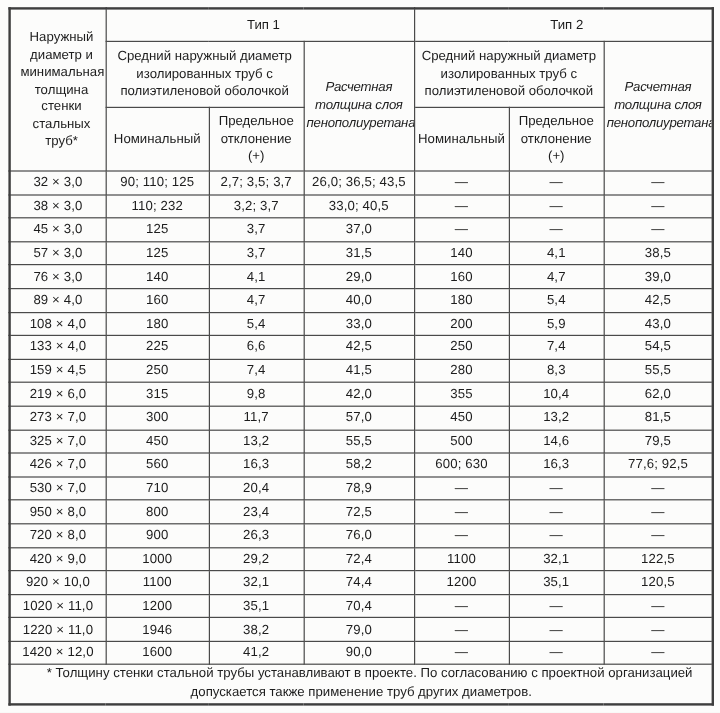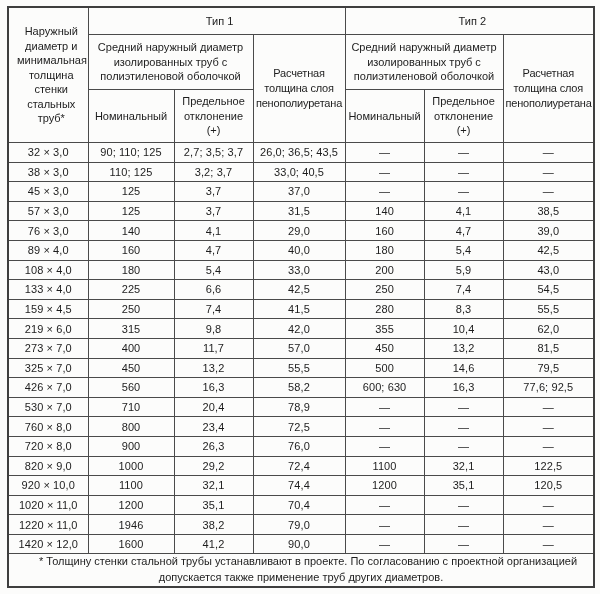--- a/index.html
+++ b/index.html
@@ -39,20 +39,21 @@
   tr.hrow-sub td { height: 52px; line-height: 1.35; }
   td.col1h {
     font-size: 11px;
     line-height: 1.32;
     padding: 0 4px;
   }
   td.calc-h {
     font-size: 10.6px;
     line-height: 1.4;
     letter-spacing: -0.2px;
+    font-style: italic;
   }
   td.group-h {
     font-size: 11px;
     padding: 0 8px;
   }
   
   tbody.rows td {
     height: 18.6px;
     font-size: 11px;
     letter-spacing: 0.1px;
@@ -106,21 +107,21 @@
           <td>32 × 3,0</td>
           <td>90; 110; 125</td>
           <td>2,7; 3,5; 3,7</td>
           <td>26,0; 36,5; 43,5</td>
           <td>—</td>
           <td>—</td>
           <td>—</td>
         </tr>
         <tr>
           <td>38 × 3,0</td>
-          <td>110; 125</td>
+          <td>110; 232</td>
           <td>3,2; 3,7</td>
           <td>33,0; 40,5</td>
           <td>—</td>
           <td>—</td>
           <td>—</td>
         </tr>
         <tr>
           <td>45 × 3,0</td>
           <td>125</td>
           <td>3,7</td>
@@ -187,21 +188,21 @@
           <td>219 × 6,0</td>
           <td>315</td>
           <td>9,8</td>
           <td>42,0</td>
           <td>355</td>
           <td>10,4</td>
           <td>62,0</td>
         </tr>
         <tr>
           <td>273 × 7,0</td>
-          <td>400</td>
+          <td>300</td>
           <td>11,7</td>
           <td>57,0</td>
           <td>450</td>
           <td>13,2</td>
           <td>81,5</td>
         </tr>
         <tr>
           <td>325 × 7,0</td>
           <td>450</td>
           <td>13,2</td>
@@ -222,39 +223,39 @@
         <tr>
           <td>530 × 7,0</td>
           <td>710</td>
           <td>20,4</td>
           <td>78,9</td>
           <td>—</td>
           <td>—</td>
           <td>—</td>
         </tr>
         <tr>
-          <td>760 × 8,0</td>
+          <td>950 × 8,0</td>
           <td>800</td>
           <td>23,4</td>
           <td>72,5</td>
           <td>—</td>
           <td>—</td>
           <td>—</td>
         </tr>
         <tr>
           <td>720 × 8,0</td>
           <td>900</td>
           <td>26,3</td>
           <td>76,0</td>
           <td>—</td>
           <td>—</td>
           <td>—</td>
         </tr>
         <tr>
-          <td>820 × 9,0</td>
+          <td>420 × 9,0</td>
           <td>1000</td>
           <td>29,2</td>
           <td>72,4</td>
           <td>1100</td>
           <td>32,1</td>
           <td>122,5</td>
         </tr>
         <tr>
           <td>920 × 10,0</td>
           <td>1100</td>

